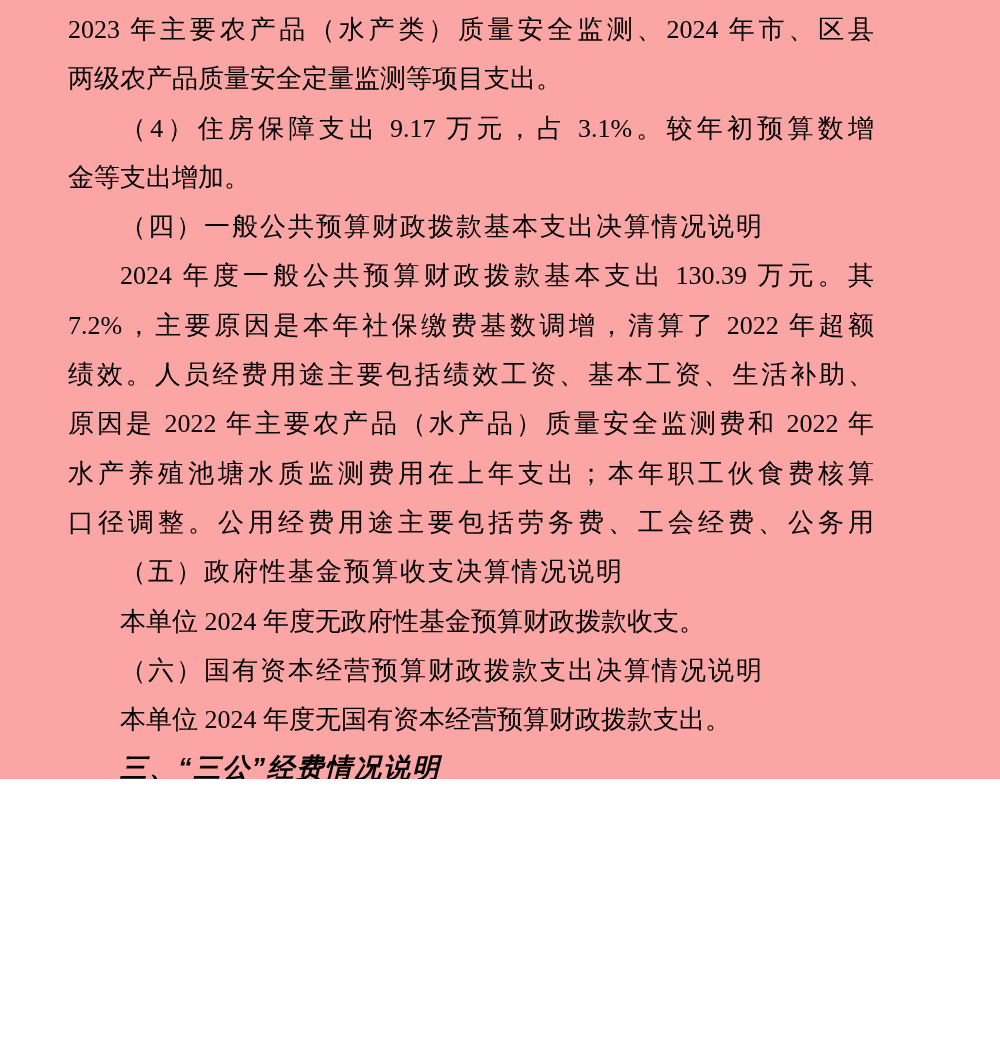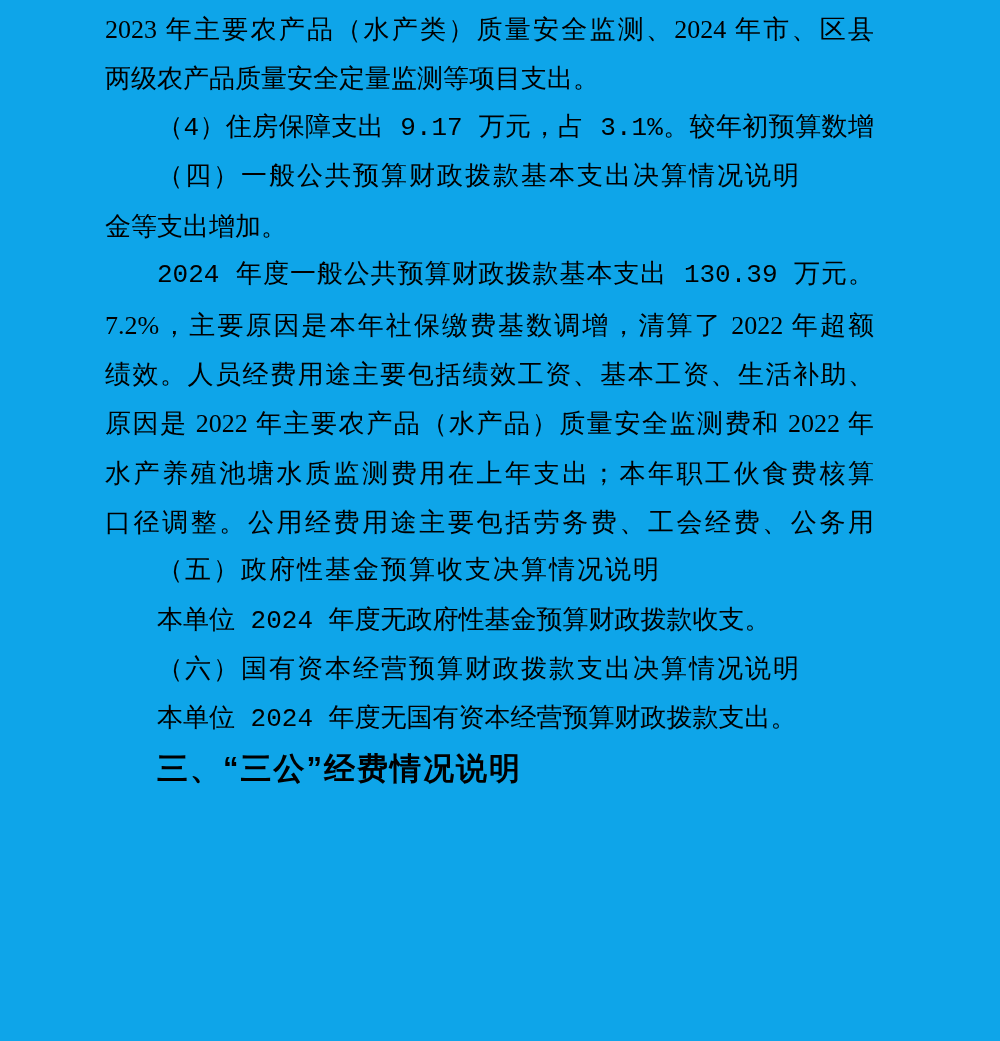--- a/index.html
+++ b/index.html
@@ -4,68 +4,68 @@
 <style>
   html, body {
     margin: 0;
     padding: 0;
     background: #ffffff;
   }
   .page {
     position: relative;
     box-sizing: border-box;
     width: 1000px;
-    height: 1041px;
-    background: #0ea5e9;
+    height: 779px;
+    background: #fca5a5;
     color: #000000;
-    padding: 5px 126px 0 105px;
+    padding: 5px 126px 0 68px;
     font-family: "Liberation Serif", "DejaVu Serif", serif;
     font-size: 26px;
     overflow: hidden;
   }
   .line {
     height: 49.3px;
     line-height: 49.3px;
     overflow: hidden;
     white-space: normal;
   }
   
   .j {
     text-align: justify;
     text-align-last: justify;
   }
   
   .i {
     text-indent: 52px;
-    font-family: Liberation Mono, monospace;
   }
   
   .kai {
     letter-spacing: 2px;
   }
   
   .hei {
     font-family: "Liberation Sans", "DejaVu Sans", sans-serif;
     font-weight: 700;
-    font-size: 31px;
+    font-size: 27px;
     letter-spacing: 2px;
+    font-style: italic;
   }
 </style>
 </head>
 <body>
 
 <div class="page">
 
   <div class="line j">2023 年主要农产品（水产类）质量安全监测、2024 年市、区县</div>
   <div class="line">两级农产品质量安全定量监测等项目支出。</div>
 
   <div class="line j i">（4）住房保障支出 9.17 万元，占 3.1%。较年初预算数增</div>
+  <div class="line">金等支出增加。</div>
+
   <div class="line i kai">（四）一般公共预算财政拨款基本支出决算情况说明</div>
-
-  <div class="line">金等支出增加。</div>
 
   <div class="line j i">2024 年度一般公共预算财政拨款基本支出 130.39 万元。其</div>
   <div class="line j">7.2%，主要原因是本年社保缴费基数调增，清算了 2022 年超额</div>
   <div class="line j">绩效。人员经费用途主要包括绩效工资、基本工资、生活补助、</div>
   <div class="line j">原因是 2022 年主要农产品（水产品）质量安全监测费和 2022 年</div>
   <div class="line j">水产养殖池塘水质监测费用在上年支出；本年职工伙食费核算</div>
   <div class="line j">口径调整。公用经费用途主要包括劳务费、工会经费、公务用</div>
 
   <div class="line i kai">（五）政府性基金预算收支决算情况说明</div>
 

